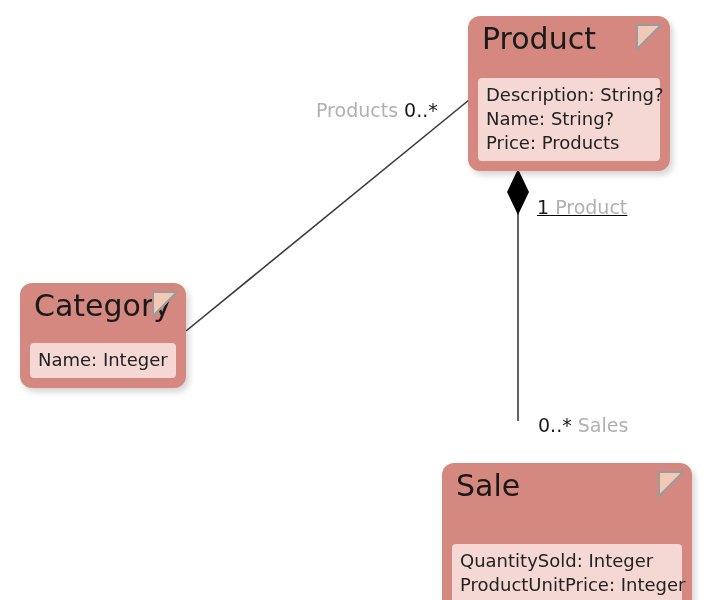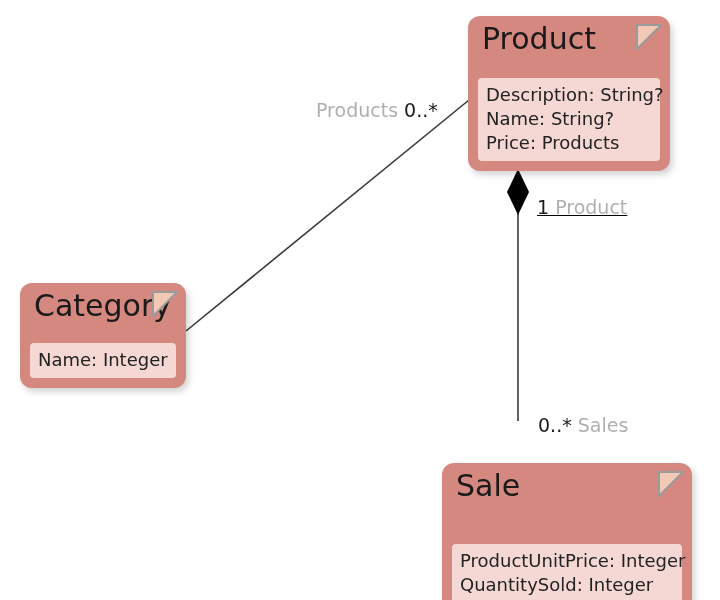--- a/index.html
+++ b/index.html
@@ -124,22 +124,22 @@
       <div class="uml-attr">Name: Integer</div>
     </div>
   </div>
 
   <div class="uml-class" style="left:442px; top:420px; width:250px; height:150px;margin-top:43px;">
     <div class="uml-title">Sale</div>
     <svg class="corner-fold" viewBox="0 0 26 26">
       <polygon points="1,1 25,1 1,25" fill="#f2c9b4" stroke="#9b9b9b" stroke-width="2"></polygon>
     </svg>
     <div class="uml-attrs">
+      <div class="uml-attr">QuantitySold: Integer</div>
       <div class="uml-attr">ProductUnitPrice: Integer</div>
-      <div class="uml-attr">QuantitySold: Integer</div>
     </div>
   </div>
 
   <div class="edge-label" style="left:316px; top:98px;">
     <span class="role">Products</span><span>&nbsp;</span><span class="mult">0..*</span>
   </div>
 
 
   <div class="edge-label" style="left:537px; top:195px;text-decoration:underline;">
     <span class="mult">1</span><span>&nbsp;</span><span class="role">Product</span>

